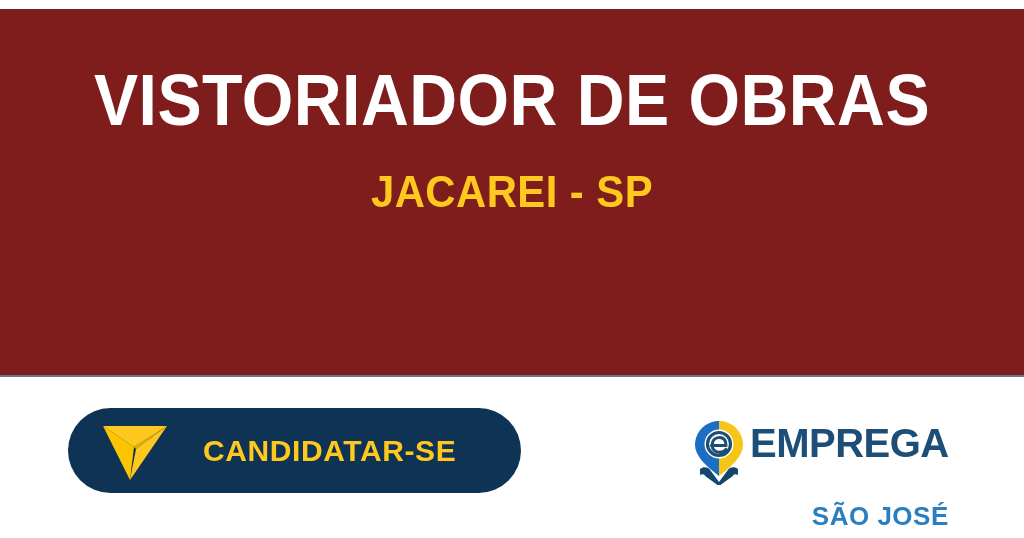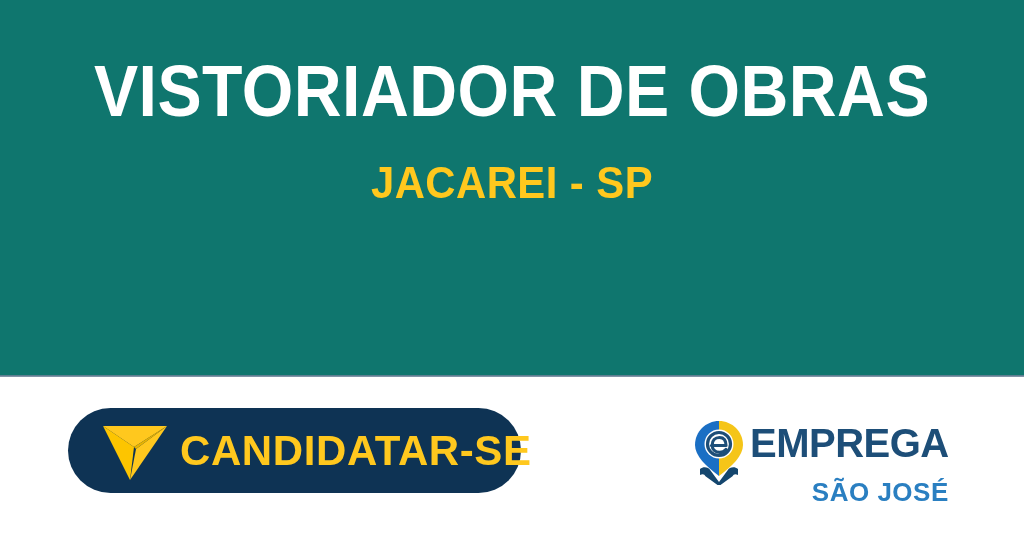--- a/index.html
+++ b/index.html
@@ -19,24 +19,24 @@
     position: relative;
     width: 1024px;
     height: 538px;
     background: #ffffff;
   }
 
   
   .banner {
     position: absolute;
     left: 0;
-    top: 0;
+    top: 9px;
     width: 1024px;
     height: 376px;
-    background: #0f766e;
+    background: #7f1d1d;
     box-sizing: border-box;
   }
   .banner-divider {
     position: absolute;
     left: 0;
     top: 375px;
     width: 1024px;
     height: 2px;
     background: #6b8198;
     opacity: 0.85;
@@ -103,25 +103,25 @@
     cursor: pointer;
   }
   .send-icon {
     width: 66px;
     height: 62px;
     margin-left: 34px;
     flex: 0 0 auto;
     display: block;
   }
   .apply-label {
-    margin-left: 12px;
+    margin-left: 35px;
     color: #ffc81e;
     font-family: "Liberation Sans", sans-serif;
     font-weight: 700;
-    font-size: 42px;
+    font-size: 30px;
     letter-spacing: 0.6px;
     line-height: 1;
     white-space: nowrap;
   }
 
   
   .brand-logo {
     position: absolute;
     left: 694px;
     top: 420px;
@@ -135,20 +135,21 @@
     height: 66px;
     flex: 0 0 auto;
     display: block;
   }
   .brand-text {
     margin-left: 6px;
     padding-top: 4px;
     display: flex;
     flex-direction: column;
     align-items: flex-end;
+    gap: 24px;
   }
   .brand-primary {
     color: #1d4e78;
     font-family: "Liberation Sans Narrow", "Liberation Sans", sans-serif;
     font-weight: 700;
     font-size: 40px;
     line-height: 38px;
     letter-spacing: -0.5px;
     white-space: nowrap;
   }

